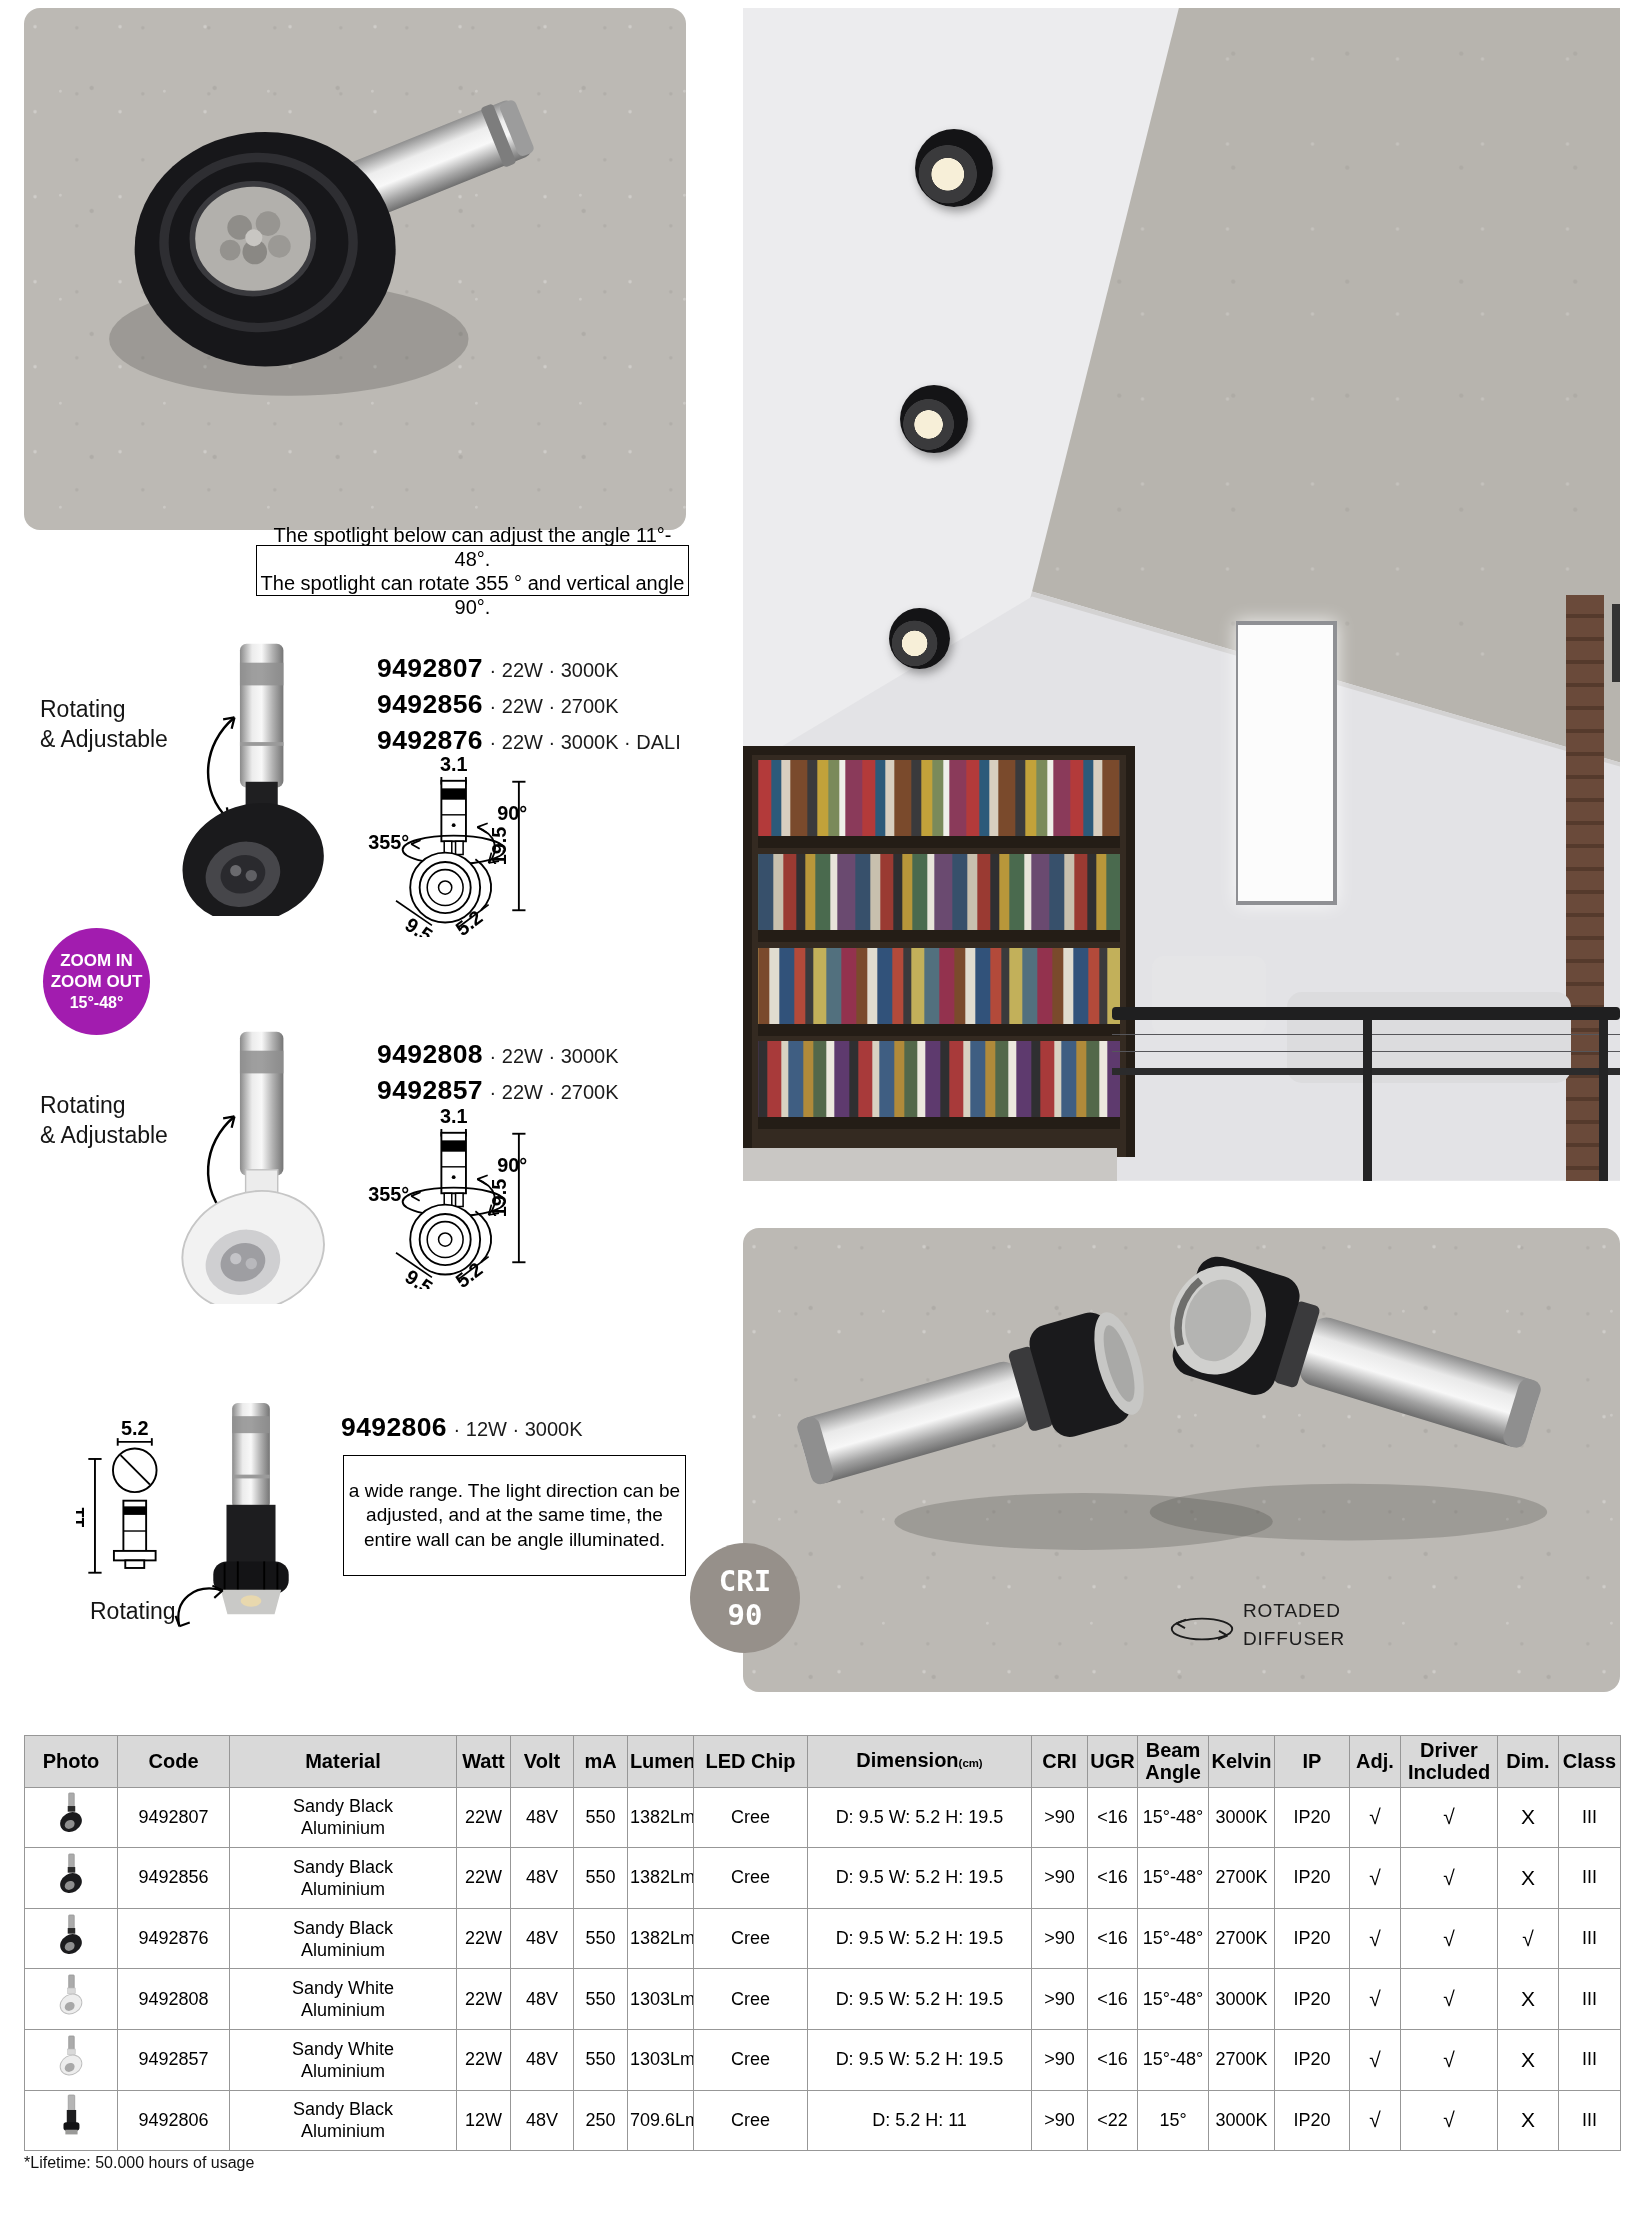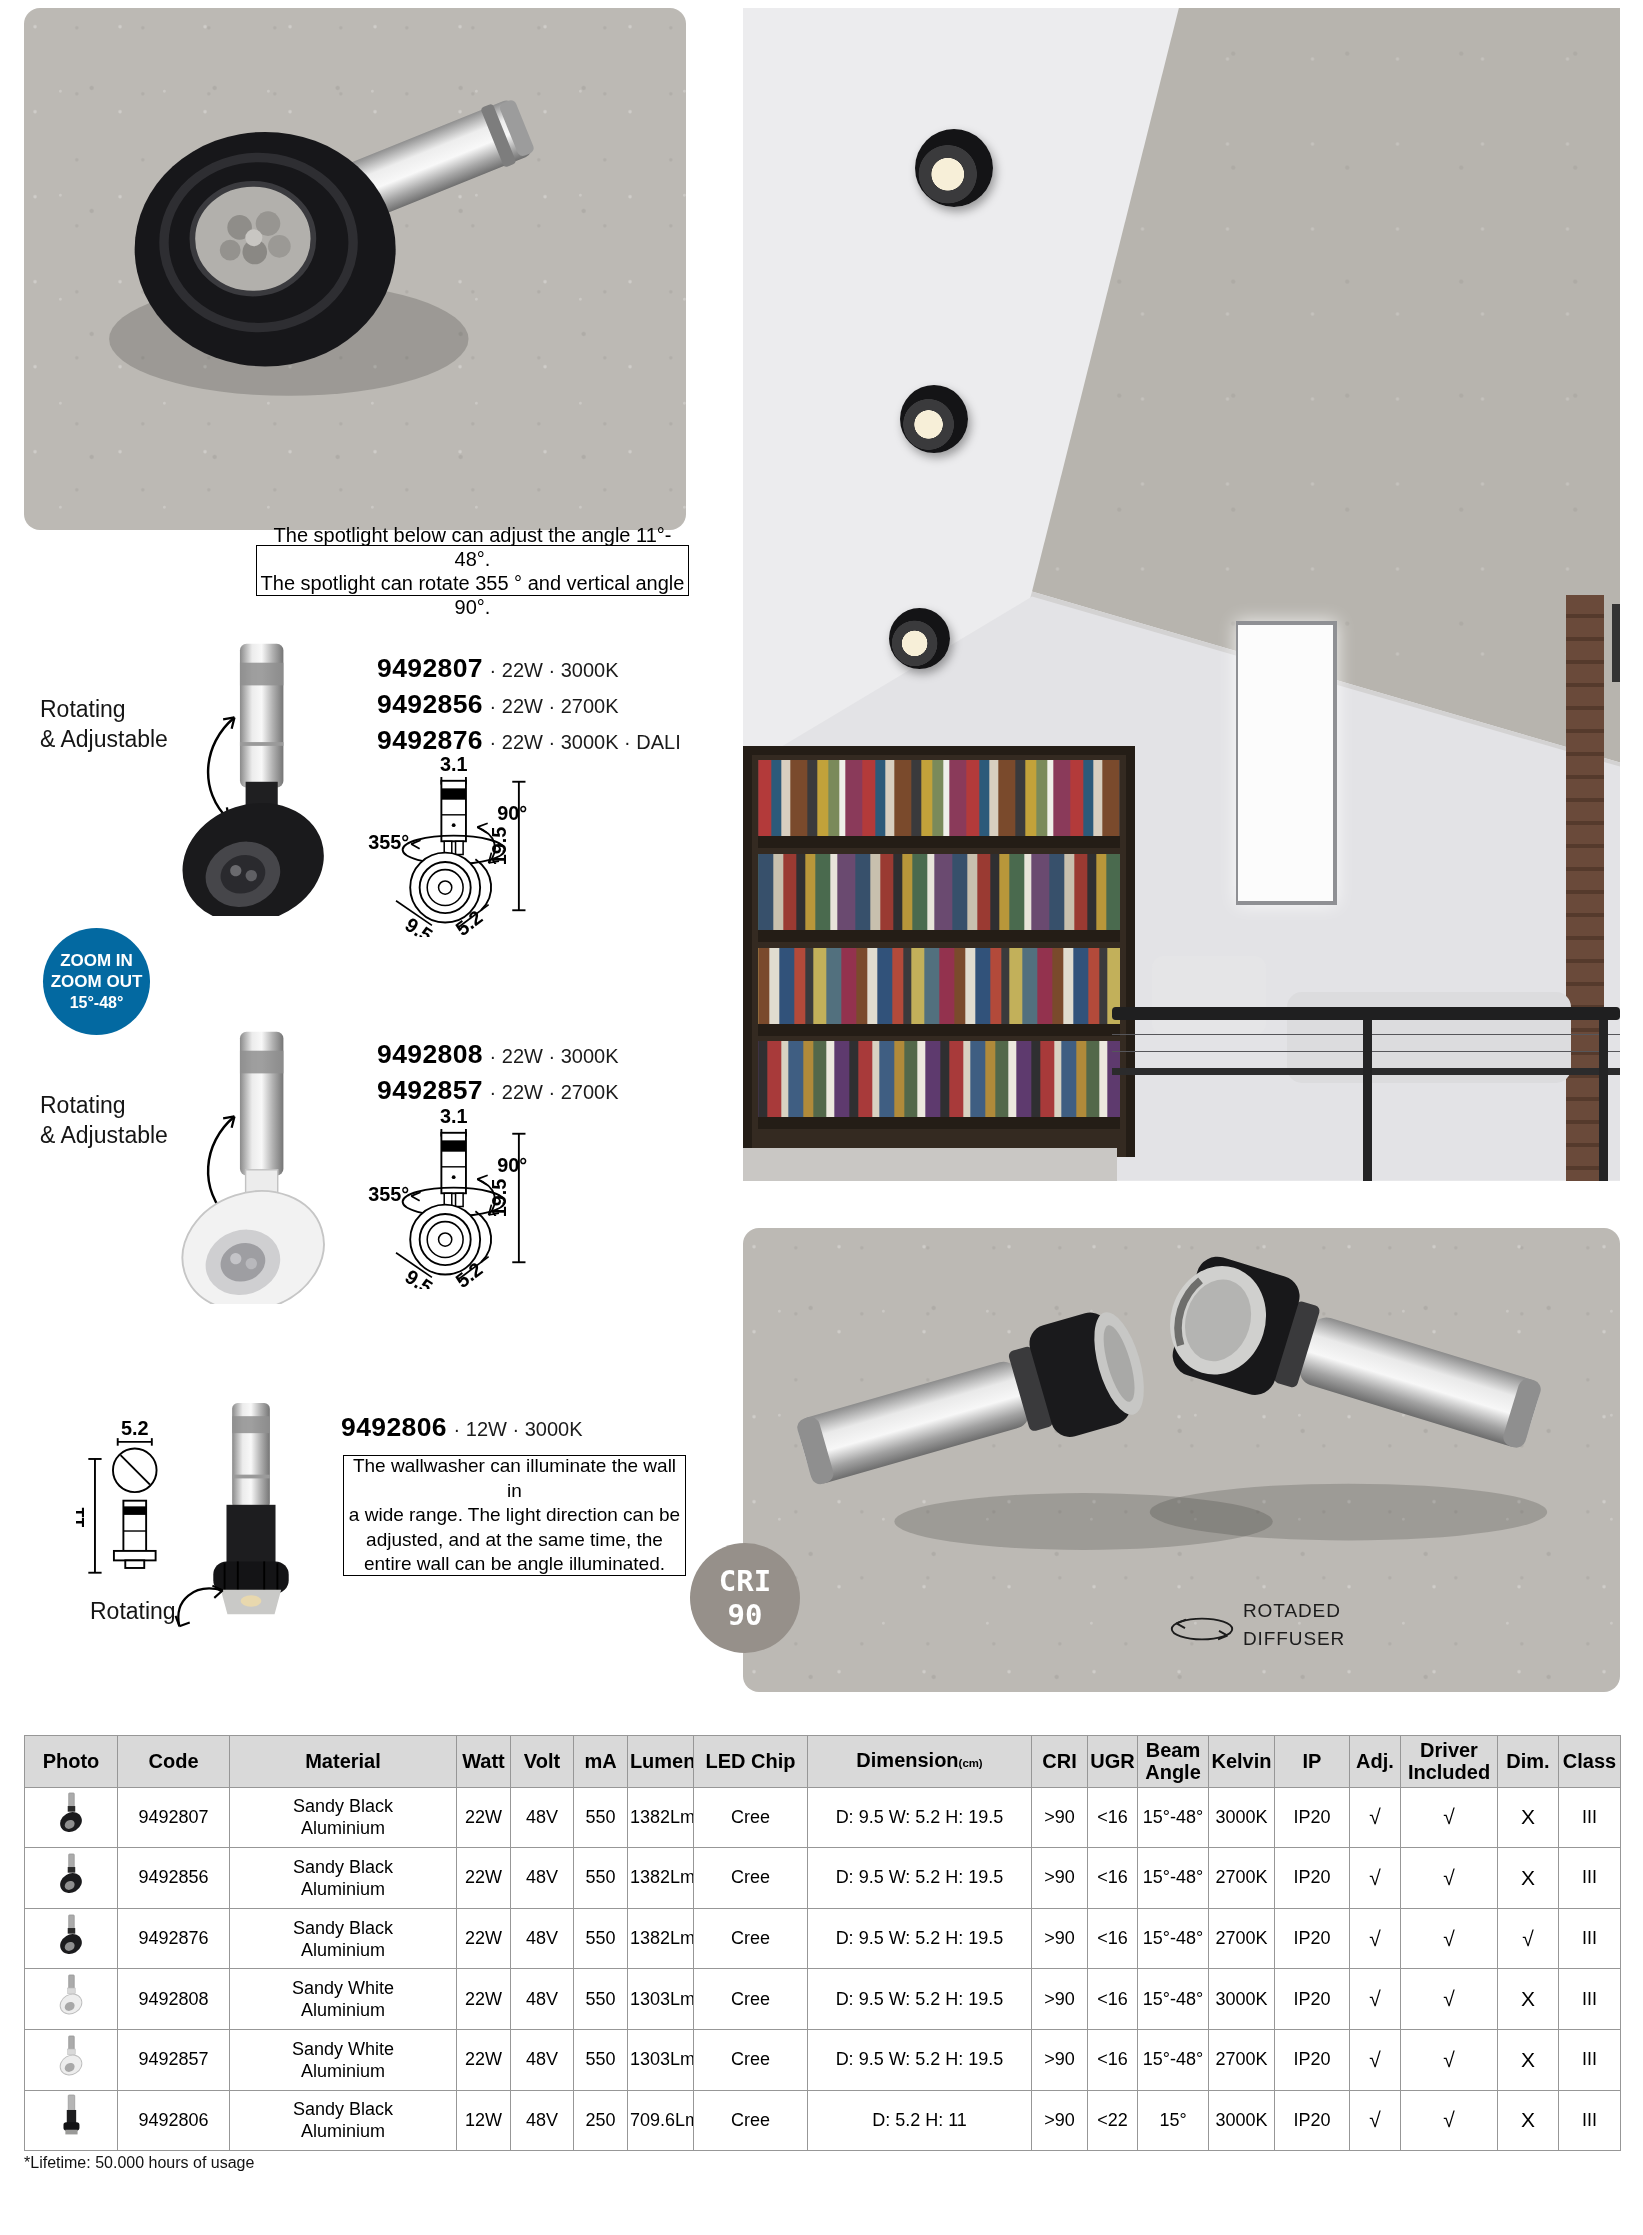--- a/index.html
+++ b/index.html
@@ -28,21 +28,21 @@
   
   .variant-line{position:absolute;white-space:nowrap;}
   .code{font-weight:bold;font-size:26.5px;letter-spacing:0.4px;}
   .specs{font-size:20px;color:#1b1b1b;margin-left:6.6px;}
 
   .rot-label{position:absolute;font-size:23px;line-height:30px;color:#151515;}
 
   
   .round-badge{position:absolute;border-radius:50%;display:flex;flex-direction:column;
     align-items:center;justify-content:center;text-align:center;}
-  #zoom-badge{left:43px;top:928px;width:107px;height:107px;background:#0369a1;color:#fff;
+  #zoom-badge{left:43px;top:928px;width:107px;height:107px;background:#a21caf;color:#fff;
     font-weight:bold;font-size:17px;line-height:21px;}
   #zoom-badge .l3{font-size:16px;}
   #cri-badge{left:690px;top:1543px;width:110px;height:110px;background:#96908a;color:#fff;
     font-family:"DejaVu Sans Mono",monospace;font-weight:bold;font-size:29px;line-height:34px;z-index:5;}
 
   
   #interior{left:743px;top:7.6px;width:877px;height:1173px;background:#ececee;}
   #interior .slab{position:absolute;left:0;top:0;width:100%;height:100%;
     background-color:#b7b4ae;
     background-image:radial-gradient(circle at 30% 40%, rgba(0,0,0,.05) 1.4px, transparent 2.8px),
@@ -341,21 +341,20 @@
     <line x1="98" y1="174" x2="98" y2="204" stroke="#000" stroke-width="2"></line>
     <path d="M 38 202 L 102 202 L 95 228 L 45 228 Z" fill="#c9c9c7"></path>
     <ellipse cx="70" cy="214" rx="11" ry="6" fill="#e8d8ae"></ellipse>
   </svg>
 
   <div class="variant-line" style="left:341px;top:1412px;">
     <span class="code">9492806</span><span class="specs">· 12W · 3000K</span>
   </div>
 
   <div class="note-box" id="wallwasher-note">
-    <span>The wallwasher can illuminate the wall in</span>
     <span>a wide range. The light direction can be</span>
     <span>adjusted, and at the same time, the</span>
     <span>entire wall can be angle illuminated.</span>
   </div>
 
   <div class="rot-label" style="left:90px;top:1596px;">
     <div>Rotating</div>
   </div>
 
   <svg class="abs" style="left:168px;top:1575px;" width="68" height="59" viewBox="0 0 72 62">

